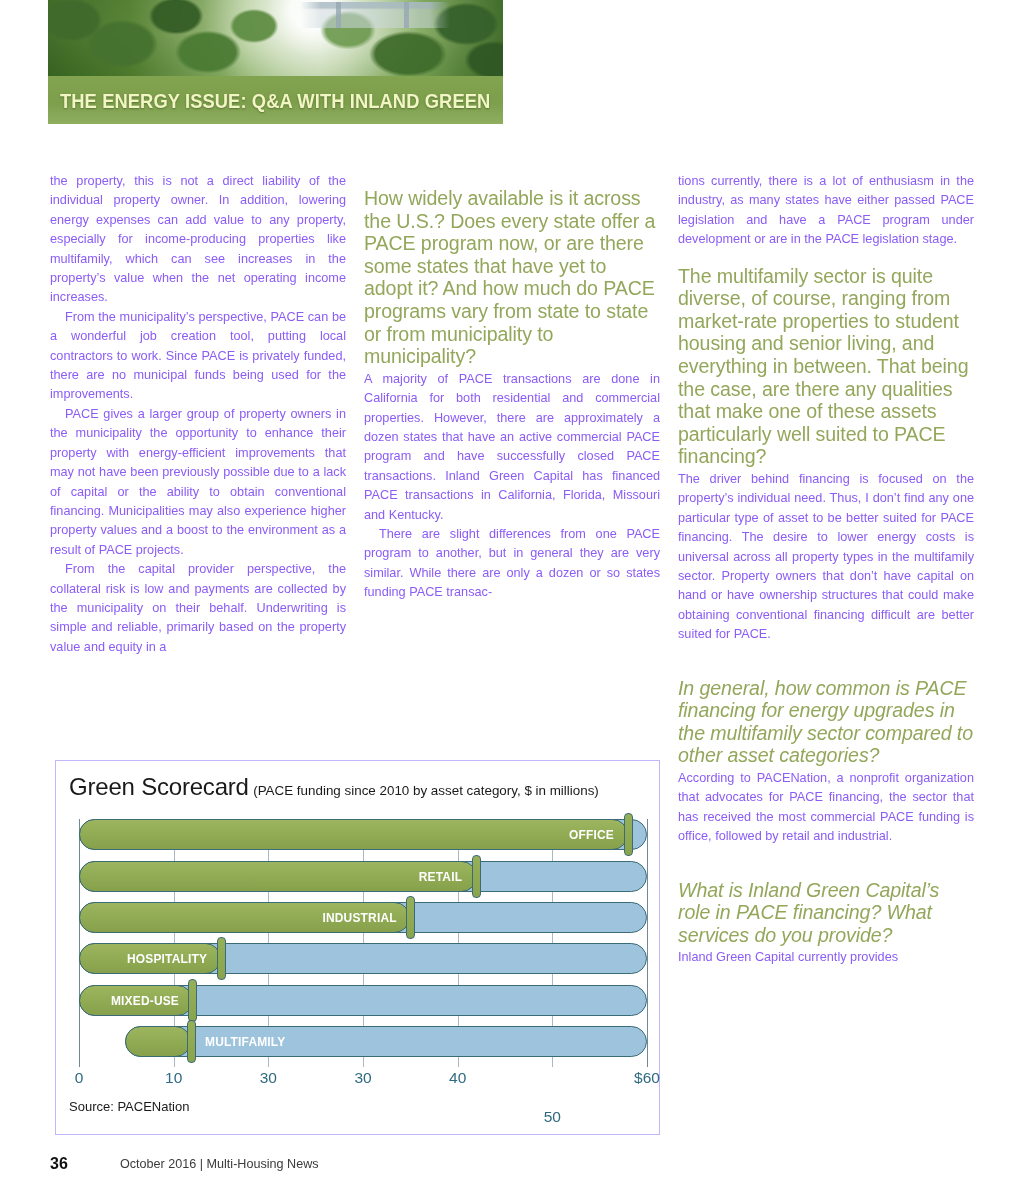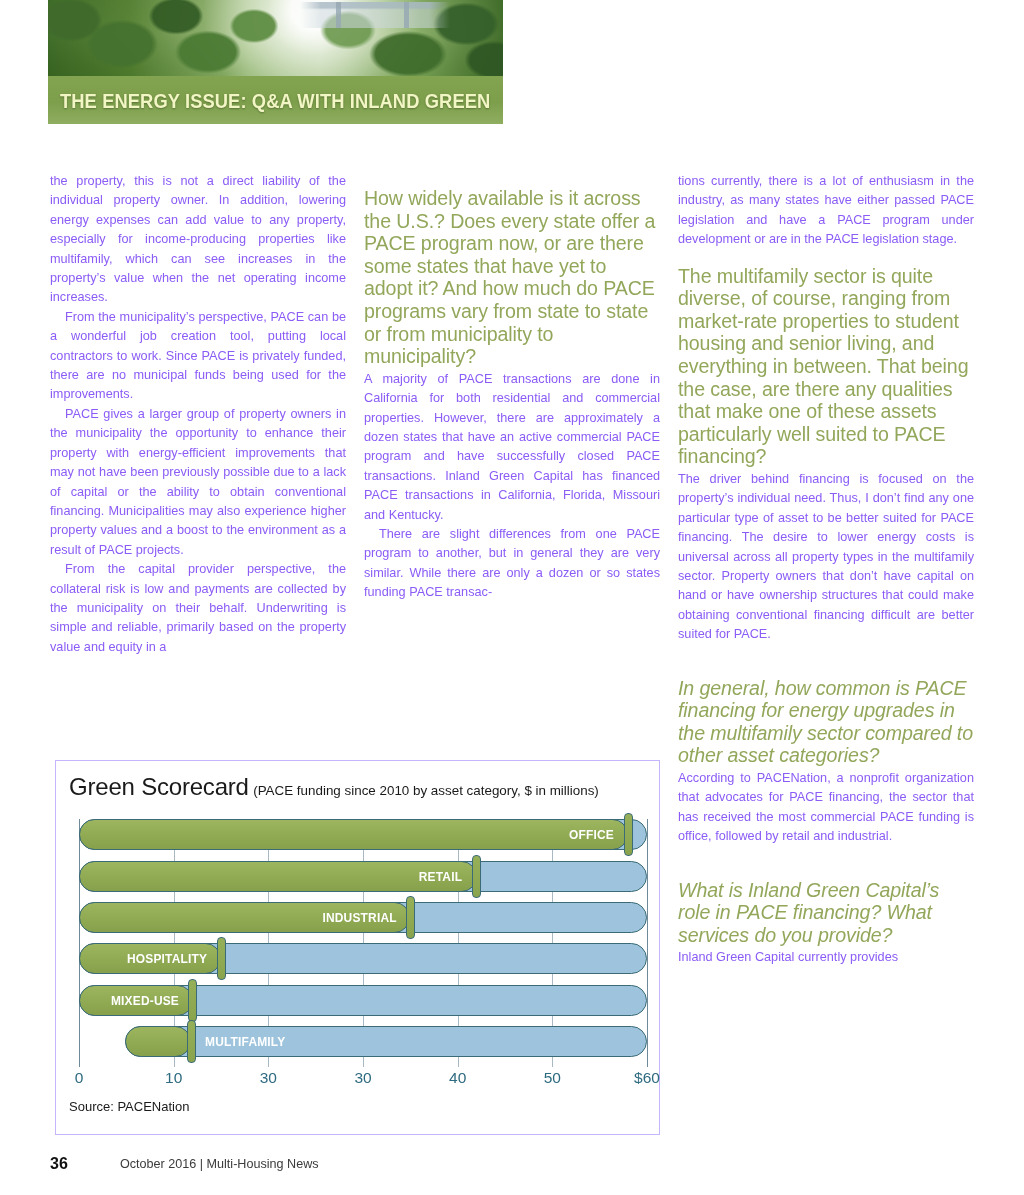--- a/index.html
+++ b/index.html
@@ -172,21 +172,21 @@
           <div class="blabel outside" style="left: 80.2667px;">MULTIFAMILY</div>
         </div>
       </div>
   </div>
   <div class="axis" id="axis">
       <div class="tick" style="left: 0px;">0</div>
       <div class="tick" style="left: 94.6667px;">10</div>
       <div class="tick" style="left: 189.333px;">30</div>
       <div class="tick" style="left: 284px;">30</div>
       <div class="tick" style="left: 378.667px;">40</div>
-      <div class="tick" style="left: 473.333px;">50</div>
+      <div class="tick" style="left: 473.333px; margin-top: 39px;">50</div>
       <div class="tick" style="left: 568px;">$60</div>
     </div>
   <div class="source">Source: PACENation</div>
 </div>
 
 <div class="footer">
   <span class="folio">36</span>
   <span class="issue">October 2016  |  Multi-Housing News</span>
 </div>
 

